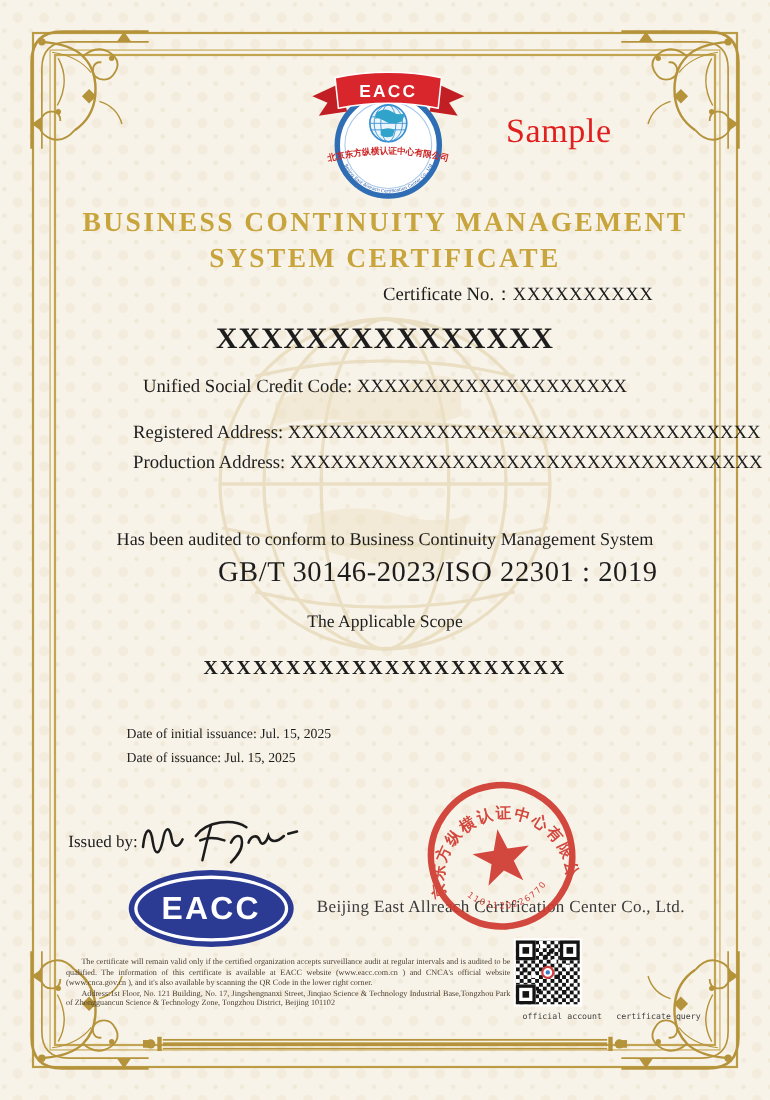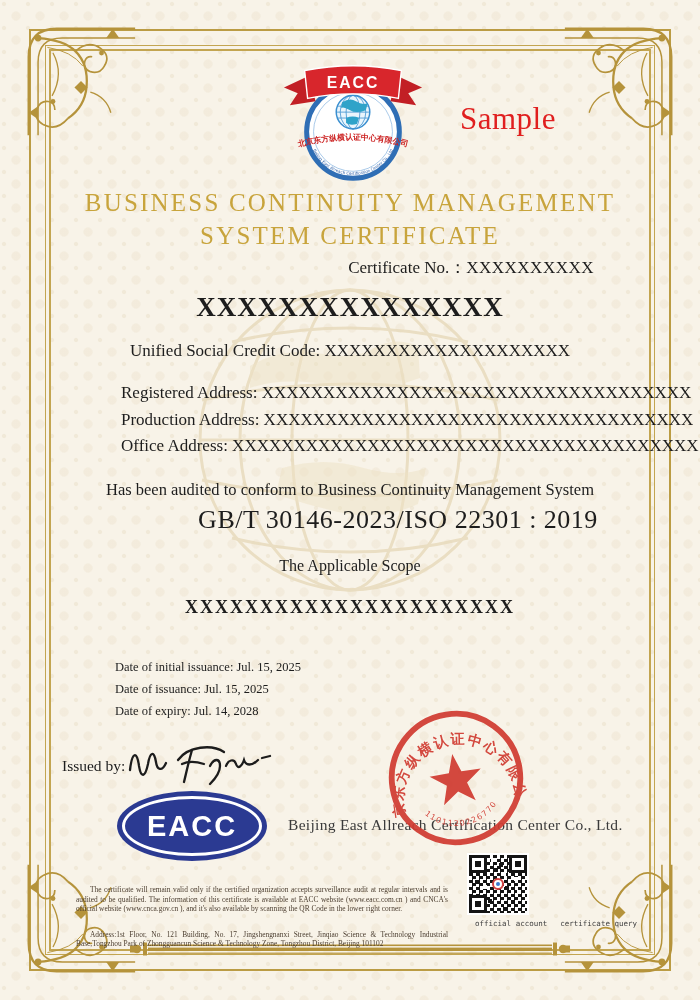--- a/index.html
+++ b/index.html
@@ -21,21 +21,21 @@
   .corner.tr{right:25px;top:25px;transform:scaleX(-1);}
   .corner.bl{left:25px;bottom:25px;transform:scaleY(-1);}
   .corner.br{right:25px;bottom:25px;transform:scale(-1,-1);}
   .rod{position:absolute;left:130px;top:941px;width:440px;height:16px;}
   
   .watermark{position:absolute;left:190px;top:280px;width:320px;height:320px;opacity:.85;}
   
   .top-logo{position:absolute;left:279px;top:60px;width:148px;height:122px;}
   .sample{position:absolute;left:460px;top:101px;font-size:31px;color:#e01f1f;letter-spacing:.5px;}
   .title{position:absolute;left:0;top:186px;width:700px;text-align:center;
-         color:#c8a43c;font-weight:normal;letter-spacing:2.2px;line-height:33px;font-size:25px;}
+         color:#c8a43c;font-weight:bold;letter-spacing:2.2px;line-height:33px;font-size:25px;}
   .certno{position:absolute;right:106px;top:256px;font-size:17px;white-space:nowrap;}
   .certno .val{margin-left:0;letter-spacing:.5px;}
   
   .company{position:absolute;left:0;top:292px;width:700px;text-align:center;
            font-size:27px;font-weight:bold;letter-spacing:1px;}
   .credit{position:absolute;left:0;top:341px;width:700px;text-align:center;font-size:17px;}
   .addr{position:absolute;left:121px;top:380px;font-size:17px;line-height:26.5px;}
   .statement{position:absolute;left:0;top:480px;width:700px;text-align:center;font-size:16.5px;}
   .standard{position:absolute;left:0;top:505px;width:700px;text-align:center;font-size:26px;letter-spacing:.5px;margin-left:48px;}
   .scope-label{position:absolute;left:0;top:557px;width:700px;text-align:center;font-size:16px;}
@@ -50,21 +50,21 @@
   .oval-ring{position:absolute;inset:5px;border:3px solid #fff;border-radius:50%;}
   .oval-text{position:relative;color:#fff;font-family:"Liberation Sans","DejaVu Sans",sans-serif;
              font-weight:800;font-size:29px;letter-spacing:2px;}
   .company-line{position:absolute;left:288px;top:816px;font-size:15.5px;letter-spacing:.3px;
                 color:#3a3a3a;white-space:nowrap;z-index:3;}
   .seal{position:absolute;left:383px;top:705px;width:146px;height:146px;transform:rotate(-9deg);
         opacity:.92;z-index:4;}
   
   .fineprint{position:absolute;left:60px;top:869px;width:404px;font-size:7.4px;line-height:9.6px;
              text-align:justify;color:#4a3c2e;z-index:3;}
-  .fineprint p{margin:16px;text-indent:14px;}
+  .fineprint p{margin:0;text-indent:14px;}
   .qr-box{position:absolute;left:467px;top:853px;width:62px;height:62px;background:#fff;padding:2px;box-sizing:border-box;z-index:3;}
   .qr-inner{position:relative;width:58px;height:58px;
             background:repeating-conic-gradient(#141414 0% 25%, #fff 0% 50%);background-size:7px 7px;}
   .qr-f{position:absolute;width:12px;height:12px;border:3px solid #141414;background:#fff;box-sizing:content-box;}
   .qr-f.tl{left:0;top:0;} .qr-f.tr{right:0;top:0;} .qr-f.bl{left:0;bottom:0;}
   .qr-f::after{content:"";position:absolute;left:3px;top:3px;width:6px;height:6px;background:#141414;}
   .qr-noise{position:absolute;left:0;top:0;width:4px;height:4px;background:#fff;
      box-shadow:22px 3px #fff,30px 8px #141414,40px 4px #fff,25px 13px #141414,33px 17px #fff,
      45px 22px #fff,6px 25px #141414,14px 30px #fff,36px 31px #141414,48px 35px #fff,
      4px 41px #fff,19px 44px #141414,28px 49px #fff,42px 45px #141414,11px 51px #fff,34px 52px #141414;}
@@ -200,39 +200,33 @@
     <span>Unified Social Credit Code: </span><span>XXXXXXXXXXXXXXXXXXXX</span>
   </div>
 
   <div class="addr">
     <div>
       <span>Registered Address: </span><span>XXXXXXXXXXXXXXXXXXXXXXXXXXXXXXXXXXX</span>
     </div>
     <div>
       <span>Production Address: </span><span>XXXXXXXXXXXXXXXXXXXXXXXXXXXXXXXXXXX</span>
     </div>
-    <div>
-      <span>Office Address: </span><span>XXXXXXXXXXXXXXXXXXXXXXXXXXXXXXXXXXXXXX</span>
-    </div>
   </div>
 
   <div class="statement">Has been audited to conform to Business Continuity Management System</div>
   <div class="standard">GB/T 30146-2023/ISO 22301 : 2019</div>
   <div class="scope-label">The Applicable Scope</div>
   <div class="scope-value">XXXXXXXXXXXXXXXXXXXXXX</div>
 
   <div class="dates">
     <div>
       <span>Date of initial issuance: </span><span>Jul. 15, 2025</span>
     </div>
     <div>
       <span>Date of issuance: </span><span>Jul. 15, 2025</span>
-    </div>
-    <div>
-      <span>Date of expiry: </span><span>Jul. 14, 2028</span>
     </div>
   </div>
 
   <span class="issuedby">Issued by:</span>
 
   <svg class="signature" viewBox="0 0 170 54" aria-label="Wu Fengru">
     <g fill="none" stroke="#1c1c1c" stroke-width="2.3" stroke-linecap="round">
       <path d="M8,34 C10,16 15,14 17,30 C19,42 23,42 26,28 C28,16 32,14 34,26 C35,34 40,36 44,27"></path>
       <path d="M56,24 C66,10 90,8 102,16"></path>
       <path d="M70,14 C66,28 64,38 62,46"></path>

